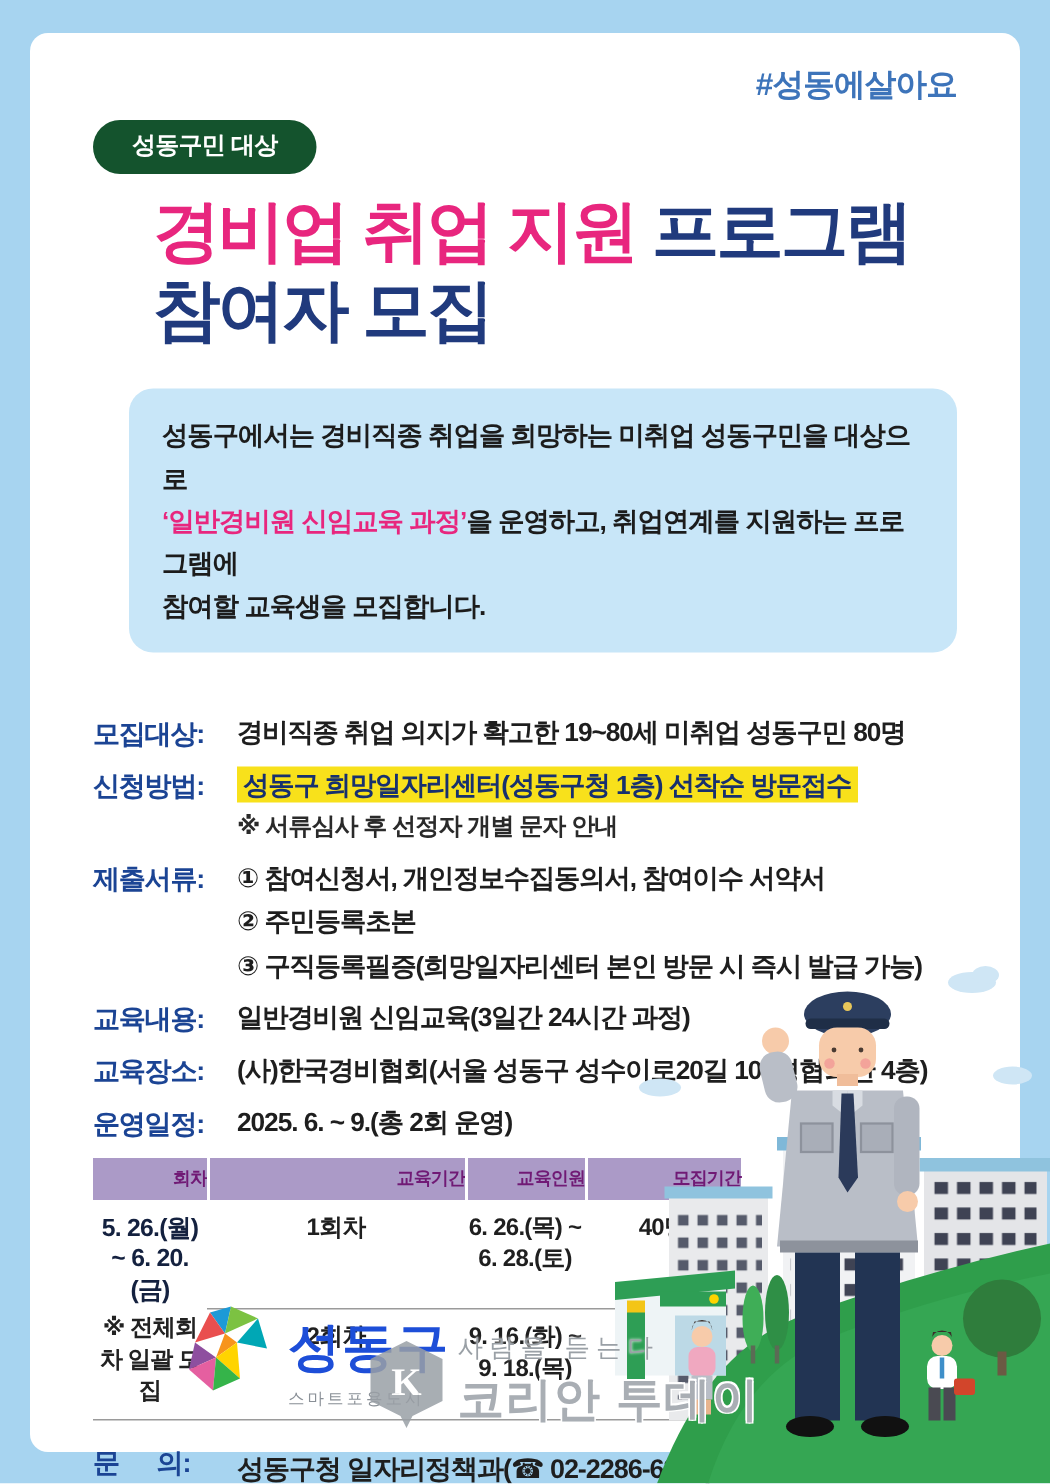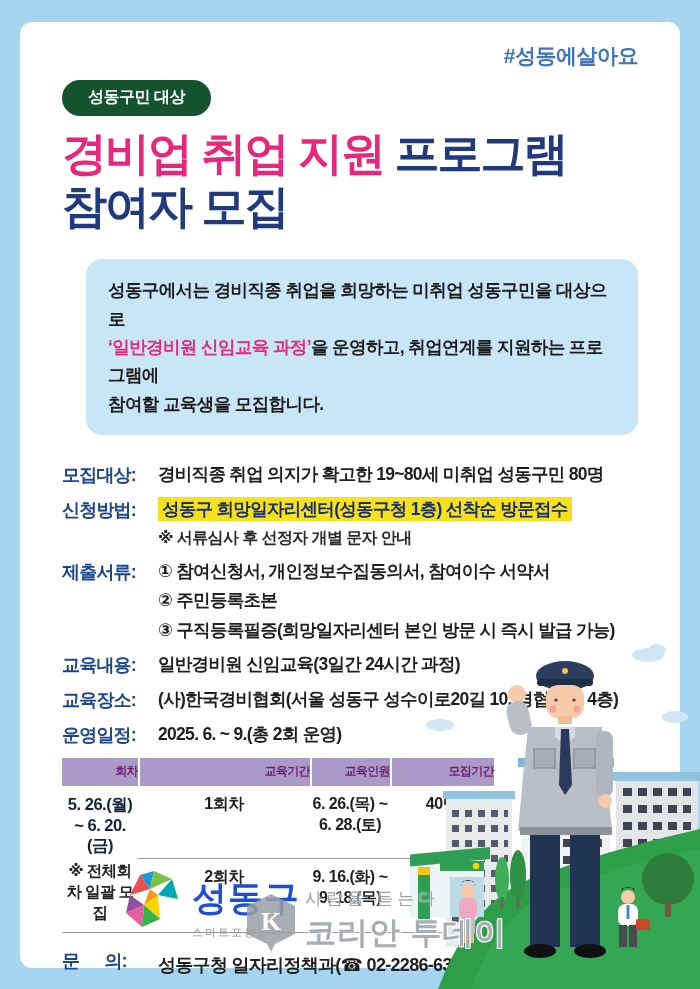--- a/index.html
+++ b/index.html
@@ -6,27 +6,27 @@
   html,body { width:700px; height:989px; }
   body { font-family:"Liberation Sans","DejaVu Sans",sans-serif; }
   .frame { position:relative; width:700px; height:989px; background:#a7d4f0; overflow:hidden; }
   .card { position:absolute; left:20px; top:22px; right:20px; bottom:21px; background:#ffffff; border-radius:12px; overflow:visible; }
   .content { position:relative; padding:14px 42px 0 42px; z-index:2; }
 
   .hashtag { text-align:right; font-size:21px; font-weight:800; color:#3d74ba; letter-spacing:-0.5px; padding-top:6px; }
 
   .badge { display:inline-block; margin-top:10px; background:#14532d; color:#ffffff; font-size:16px; font-weight:800; padding:7px 26px 8px 26px; border-radius:24px; letter-spacing:-0.5px; }
 
-  .title { margin-top:12px; font-size:45px; line-height:1.17; font-weight:800; letter-spacing:-2px; color:#203a7d; }
+  .title { margin-top:12px; font-size:45px; line-height:1.17; font-weight:800; letter-spacing:-2px; color:#203a7d;margin-left:40px; }
   .title .pink { color:#e8267e; }
 
   .intro-box { margin-top:26px; background:#c8e6f8; border-radius:16px; padding:17px 22px; font-size:17.5px; line-height:1.62; color:#1c1c1c; font-weight:600; letter-spacing:-0.6px;margin-left:24px; }
   .intro-box .hl { color:#e8267e; font-weight:800; }
 
-  .details { margin-top:28px; }
+  .details { margin-top:42px; }
   .drow { display:flex; margin-bottom:11px; align-items:flex-start; }
   .dlabel { flex:0 0 96px; font-size:18px; font-weight:800; color:#1b4494; letter-spacing:-0.8px; white-space:pre; }
   .dvalue { flex:1; font-size:17.5px; color:#1e1e1e; font-weight:600; letter-spacing:-0.7px; line-height:1.3; }
   .dvalue .yellow { background:#f8e11b; color:#17306e; font-weight:800; padding:2px 4px; }
   .subnote { font-size:16px; color:#2a2a2a; font-weight:600; margin-top:7px; letter-spacing:-0.6px; }
   .doc-line { margin-bottom:7px; }
   .doc-line:last-child { margin-bottom:0; }
 
   .sched-table { margin-top:8px; width:432px; display:grid; grid-template-columns:76px 172px 80px 1fr; }
   .th { background:#ab9ac7; color:#701a75; font-size:12px; font-weight:800; text-align:right; padding:5px 0 6px 0; letter-spacing:-0.6px; }

